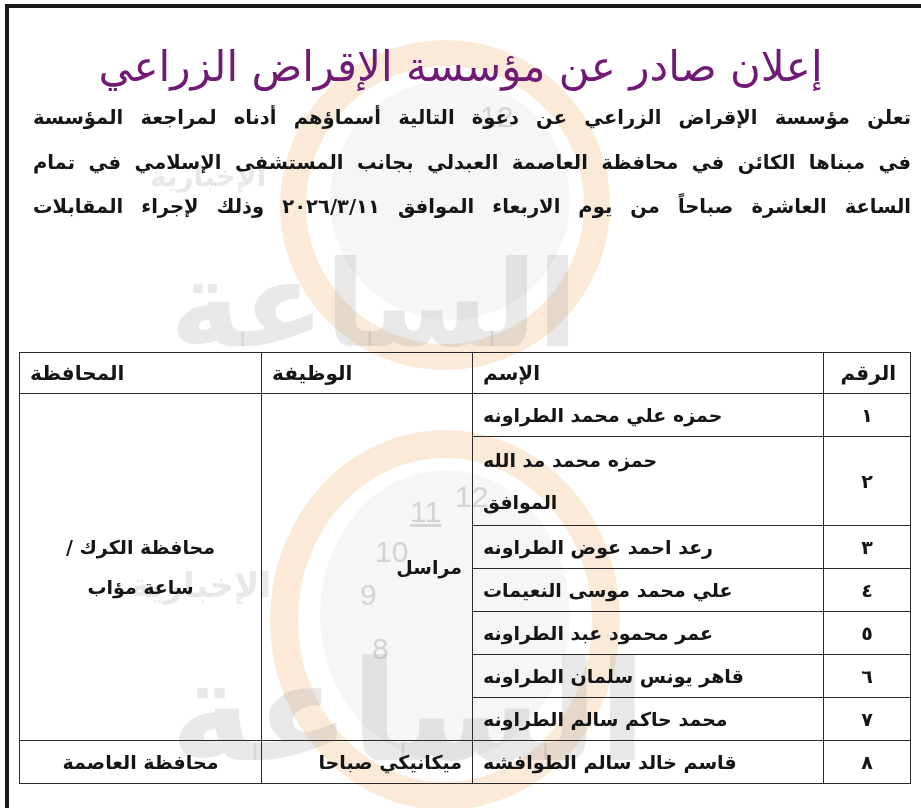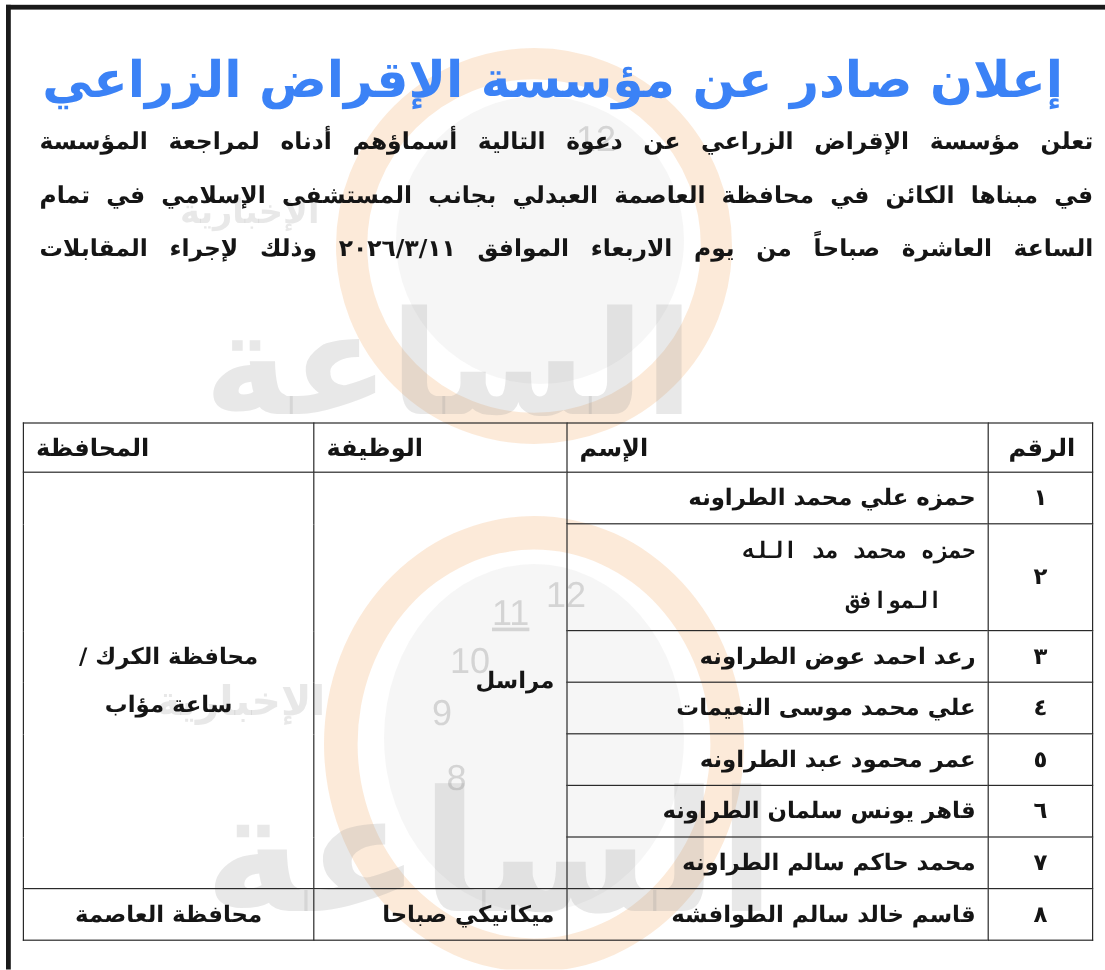--- a/index.html
+++ b/index.html
@@ -73,23 +73,23 @@
 
     .content { position: relative; z-index: 1; }
 
     .title {
       position: absolute;
       top: 14px;
       left: 0;
       width: 921px;
       text-align: center;
       font-size: 42px;
-      font-weight: bold;
+      font-weight: normal;
       letter-spacing: 0;
-      color: #3b82f6;
+      color: #701a75;
     }
     .body-text {
       position: absolute;
       top: 96px;
       right: 10px;
       width: 905px;
       font-size: 19.5px;
       font-weight: bold;
       line-height: 44.5px;
       text-align: justify;
@@ -114,22 +114,22 @@
       padding: 0 10px;
       vertical-align: middle;
     }
     table.roster th {
       height: 40px;
       font-size: 20px;
       text-align: left;
     }
     table.roster th.col-num { text-align: right; padding-right: 14px; }
     td.num { width: 66px; text-align: center; }
-    td.name { width: 330px; text-align: right; padding-right: 24px; height: 42px; }
-    td.name.tall { height: 88px; line-height: 42px; font-family: Liberation Mono, monospace; }
+    td.name { width: 330px; text-align: left; padding-right: 24px; height: 42px; }
+    td.name.tall { height: 88px; line-height: 42px; }
     td.job { width: 190px; text-align: right; vertical-align: top; padding-top: 8px; }
     td.gov { text-align: center; vertical-align: top; padding-top: 8px; line-height: 40px; }
     td.job.last, td.gov.last { vertical-align: middle; padding-top: 0; }
     .gov-line { display: block; }
   </style>
 </head>
 <body>
 
 <div class="frame"></div>
 

